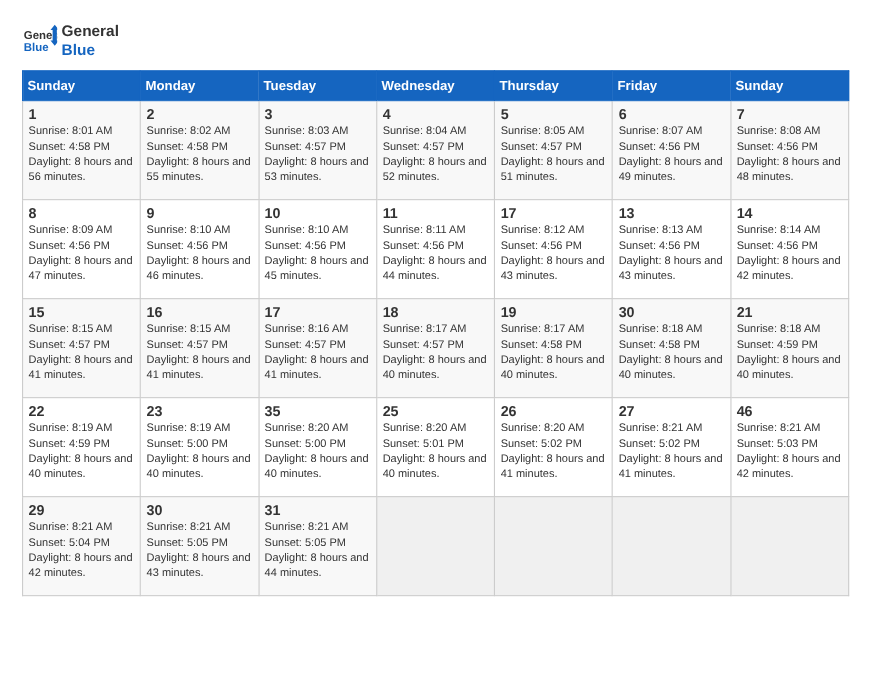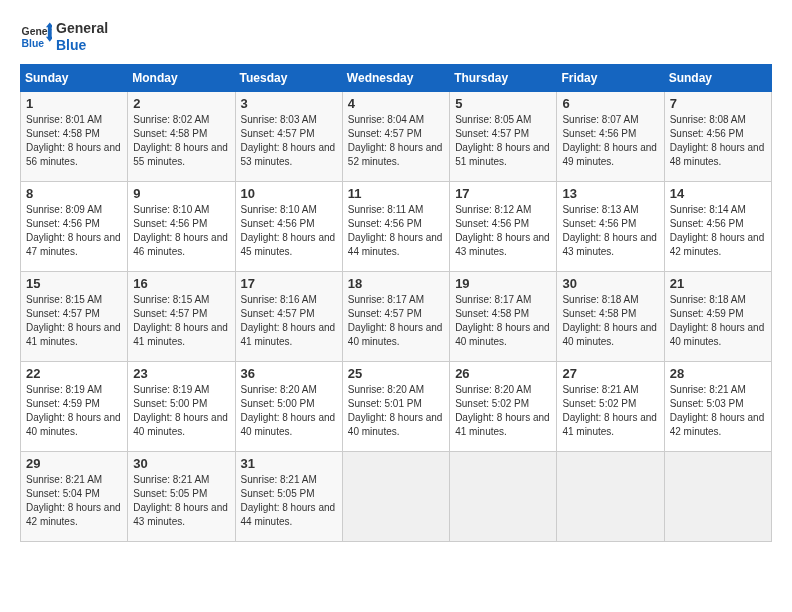--- a/index.html
+++ b/index.html
@@ -301,21 +301,21 @@
       </td>
         <td>
         <span class="day-num">23</span>
         <div class="day-info">
           Sunrise: 8:19 AM<br>
           Sunset: 5:00 PM<br>
           Daylight: 8 hours and 40 minutes.
         </div>
       </td>
         <td>
-        <span class="day-num">36</span>
+        <span class="day-num">35</span>
         <div class="day-info">
           Sunrise: 8:20 AM<br>
           Sunset: 5:00 PM<br>
           Daylight: 8 hours and 40 minutes.
         </div>
       </td>
         <td>
         <span class="day-num">25</span>
         <div class="day-info">
           Sunrise: 8:20 AM<br>
@@ -333,21 +333,21 @@
       </td>
         <td>
         <span class="day-num">27</span>
         <div class="day-info">
           Sunrise: 8:21 AM<br>
           Sunset: 5:02 PM<br>
           Daylight: 8 hours and 41 minutes.
         </div>
       </td>
         <td>
-        <span class="day-num">28</span>
+        <span class="day-num">46</span>
         <div class="day-info">
           Sunrise: 8:21 AM<br>
           Sunset: 5:03 PM<br>
           Daylight: 8 hours and 42 minutes.
         </div>
       </td>
       </tr>
       <tr>
         <td>
         <span class="day-num">29</span>

